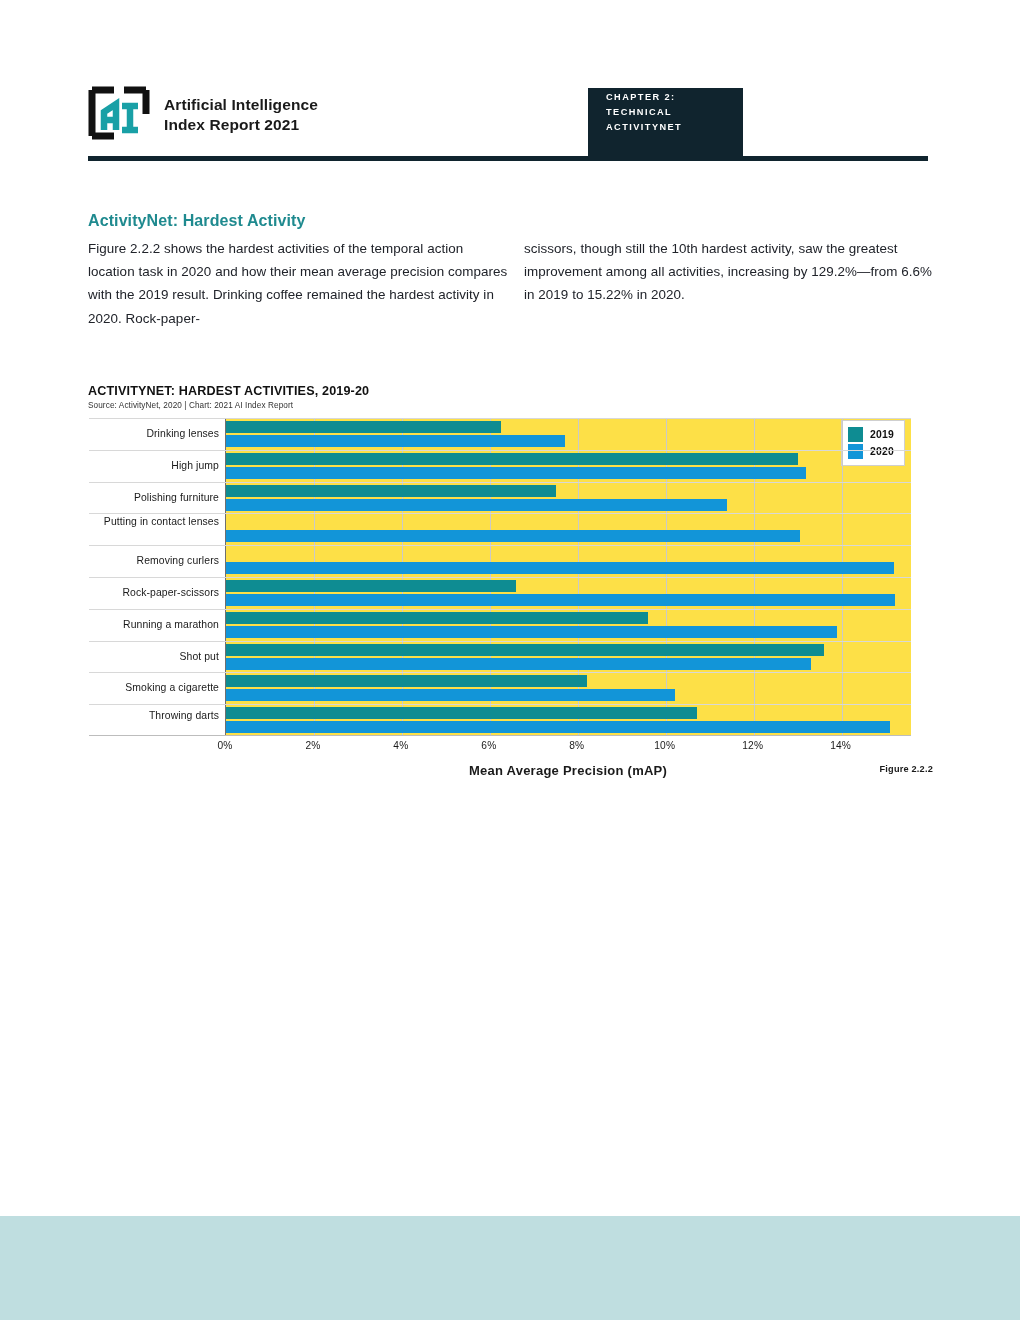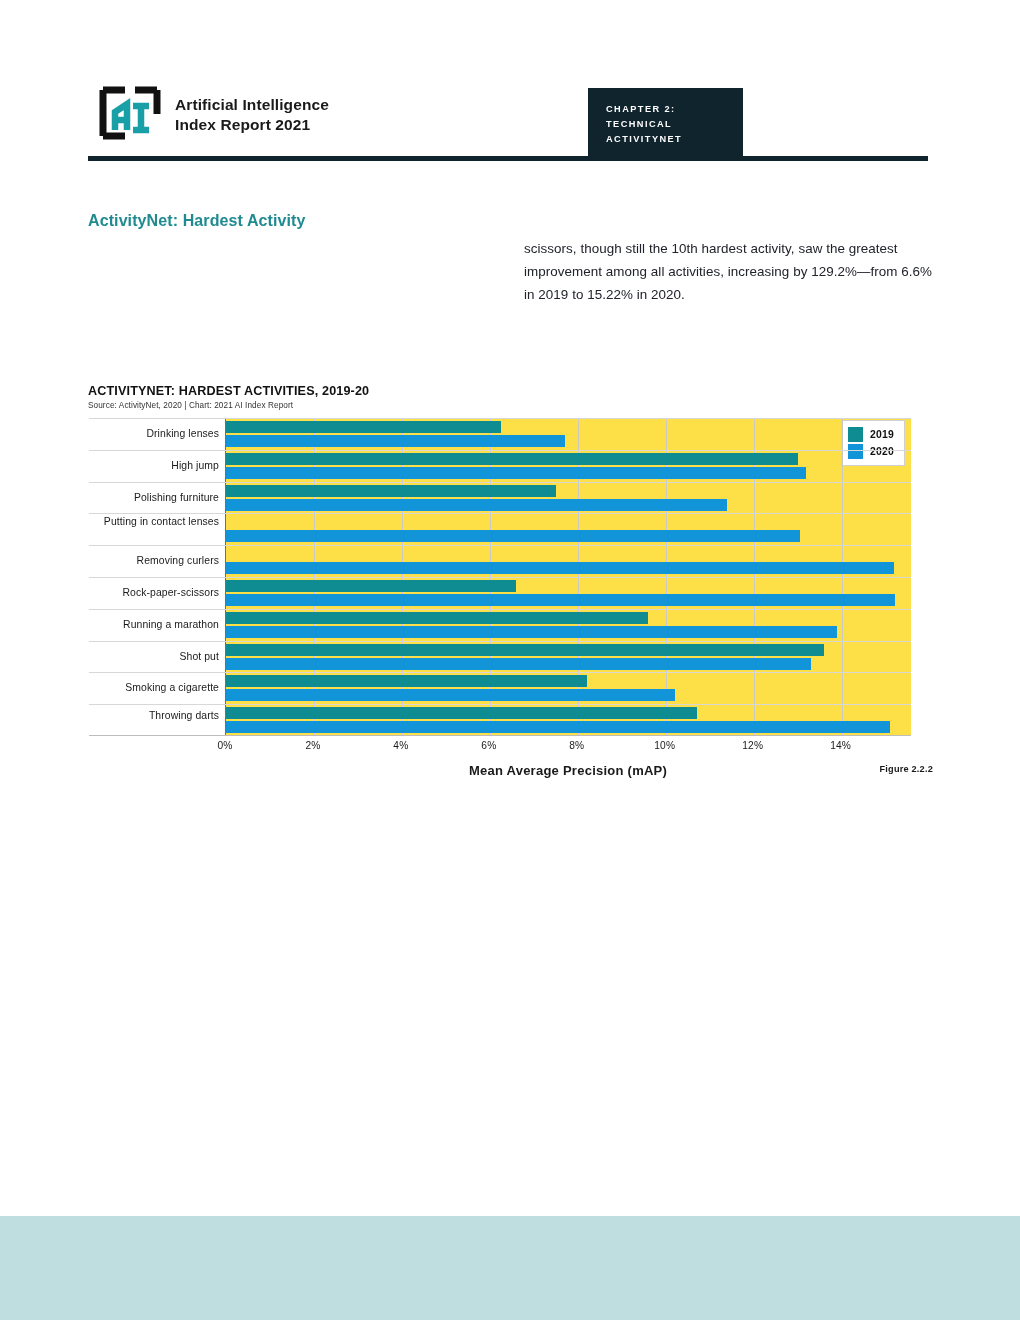--- a/index.html
+++ b/index.html
@@ -6,30 +6,30 @@
   html, body {
     width: 1020px; height: 1320px;
     background: #ffffff;
     font-family: "Liberation Sans", sans-serif;
     overflow: hidden;
   }
   .page { position: relative; width: 1020px; height: 1320px; background:#fff; }
 
   
   .header { position:absolute; left:0; top:0; width:1020px; height:172px; }
-  .logo-wrap { position:absolute; left:88px; top:86px; display:flex; align-items:center;margin-left:11px; }
+  .logo-wrap { position:absolute; left:88px; top:86px; display:flex; align-items:center; }
   .logo-mark { position:relative; width:62px; height:58px; flex:0 0 auto; }
   .logo-mark svg { display:block; }
   .logo-text { margin-left:14px; font-size:15.5px; font-weight:bold; color:#1a1a1a; line-height:1.32; letter-spacing:0.1px; }
   .logo-text div { white-space:nowrap; }
 
   .chapter-tag {
     position:absolute; left:588px; top:88px; width:155px; height:68px;
     background:#10242e; color:#ffffff;
-    padding:14px 0 0 18px;
+    padding:2px 0 0 18px;
     font-size:9.2px; font-weight:bold; letter-spacing:1.45px; line-height:1.62;
   }
   .chapter-tag div { white-space:nowrap; }
   .section-tag {
     position:absolute; left:743px; top:88px; width:185px; height:68px;
     background:#18818c; color:#ffffff;
     padding:20px 0 0 18px;
     font-size:9.2px; font-weight:bold; letter-spacing:1.45px; line-height:1.72;
   }
   .section-tag div { white-space:nowrap; }
@@ -113,20 +113,21 @@
       <div>CHAPTER 2:</div>
       <div>TECHNICAL</div>
       <div>ACTIVITYNET</div>
     </div>
 
 
     <div class="header-rule"></div>
   </div>
 
   <div class="sec-title">ActivityNet: Hardest Activity</div>
+  <div class="col col-left">Figure 2.2.2 shows the hardest activities of the temporal action location task in 2020 and how their mean average precision compares with the 2019 result. Drinking coffee remained the hardest activity in 2020. Rock-paper-</div>
   <div class="col col-right">scissors, though still the 10th hardest activity, saw the greatest improvement among all activities, increasing by 129.2%—from 6.6% in 2019 to 15.22% in 2020.</div>
 
   <div class="chart-block">
     <div class="chart-title">ACTIVITYNET: HARDEST ACTIVITIES, 2019-20</div>
     <div class="chart-source">Source: ActivityNet, 2020 | Chart: 2021 AI Index Report</div>
 
     <div class="plot">
       <div class="cat-labels" id="cat-labels">
           <div class="cat-label" style="top: 8.9px;">Drinking lenses</div>
           <div class="cat-label" style="top: 40.7px;">High jump</div>

